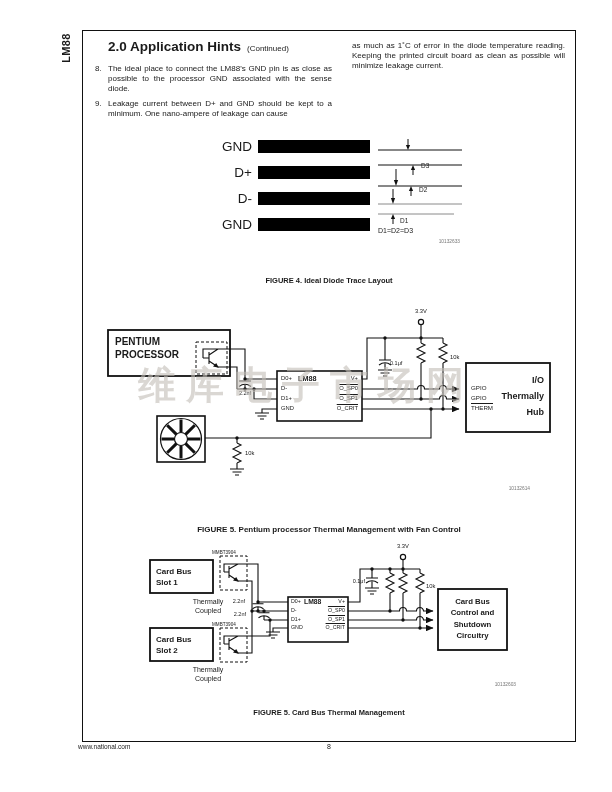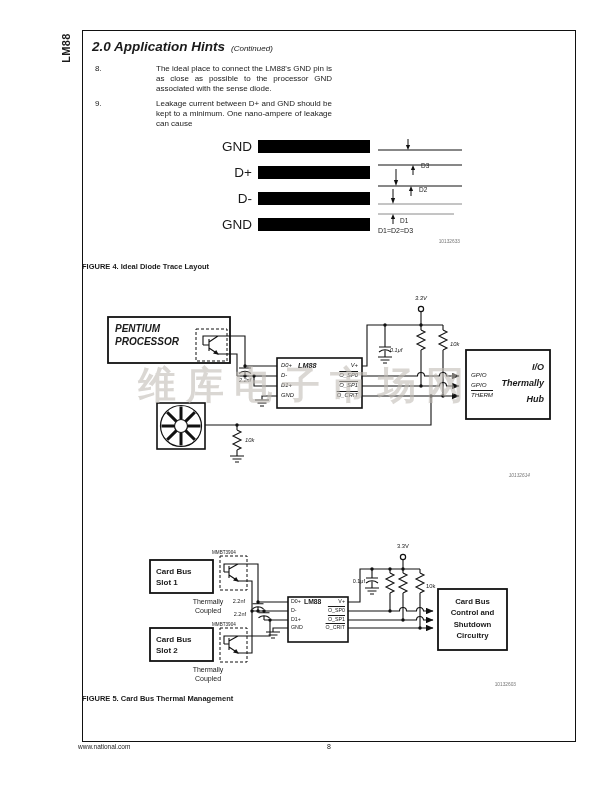--- a/index.html
+++ b/index.html
@@ -6,30 +6,30 @@
   .page{position:relative;width:612px;height:792px;background:#fff;
         font-family:"Liberation Sans",sans-serif;color:#1a1a1a;overflow:hidden;}
   .mainbox{position:absolute;left:82px;top:30px;width:492px;height:710px;border:1.5px solid #111;}
   .lab{position:absolute;line-height:1;white-space:nowrap;color:#1a1a1a;}
   .pre{white-space:pre-line;}
   .ovl{text-decoration:overline;}
   .right{text-align:right;}
   .center{text-align:center;}
   .vlabel{position:absolute;left:44px;top:26px;width:44px;height:44px;display:flex;align-items:center;justify-content:center;}
   .vlabel span{transform:rotate(-90deg);font-size:11px;font-weight:bold;letter-spacing:.4px;}
-  .h2head{position:absolute;left:92px;top:37px;font-style:italic;}
+  .h2head{position:absolute;left:108px;top:37px;}
   .h2head .big{font-size:13.5px;font-weight:bold;}
   .h2head .small{font-size:8px;margin-left:6px;}
   .h3head{position:absolute;left:92px;top:276px;font-size:12px;font-weight:bold;}
   .colL{position:absolute;left:95px;top:64px;width:237px;}
   .hint{display:flex;margin-bottom:6px;font-size:8px;line-height:9.8px;}
   .hint .num{width:13px;flex:none;}
-  .hint .txt{width:224px;text-align:justify;margin-left:48px;}
+  .hint .txt{width:224px;text-align:justify;}
   .colR{position:absolute;left:352px;top:41px;width:213px;font-size:8px;line-height:9.8px;text-align:justify;}
-  .caption{position:absolute;left:82px;width:494px;font-weight:bold;}
+  .caption{position:absolute;left:82px;width:494px;text-align:center;font-weight:bold;margin-top:14px;}
   .fig{position:absolute;left:82px;padding-left:36px;}
   .fig svg{position:absolute;left:0;top:0;}
   .code{color:#777;}
   .wm{position:absolute;left:138px;top:360px;font-size:38px;letter-spacing:10px;
       color:rgba(193,188,181,.6);z-index:30;pointer-events:none;font-weight:bold;text-align:center;}
   .footer-site{position:absolute;left:78px;top:743px;font-size:6.5px;}
   .footer-page{position:absolute;left:82px;top:743px;width:494px;text-align:center;font-size:7px;}
 </style>
 </head>
 <body>
@@ -50,20 +50,21 @@
     <div class="hint">
       <span class="num">8.</span>
       <span class="txt">The ideal place to connect the LM88's GND pin is as close as possible to the processor GND associated with the sense diode.</span>
     </div>
     <div class="hint">
       <span class="num">9.</span>
       <span class="txt">Leakage current between D+ and GND should be kept to a minimum. One nano-ampere of leakage can cause</span>
     </div>
   </div>
 
+  <div class="colR">as much as 1˚C of error in the diode temperature reading. Keeping the printed circuit board as clean as possible will minimize leakage current.</div>
 
   <div class="fig" style="top:130px;width:494px;height:125px;">
     <svg width="494" height="125" viewBox="0 0 494 125">
       <g fill="#000" stroke="none">
         <rect x="176" y="10" width="112" height="13"></rect>
         <rect x="176" y="36" width="112" height="13"></rect>
         <rect x="176" y="62" width="112" height="13"></rect>
         <rect x="176" y="88" width="112" height="13"></rect>
       </g>
       <g stroke="#111" stroke-width="1" fill="none">
@@ -86,21 +87,21 @@
     <span class="lab right" style="left:118px;top:87.5px;width:52px;font-size:13.5px;font-weight:500;">GND</span>
     <span class="lab" style="left:339px;top:33px;font-size:6.5px;">D3</span>
     <span class="lab" style="left:337px;top:57px;font-size:6.5px;">D2</span>
     <span class="lab" style="left:318px;top:88px;font-size:6.5px;">D1</span>
     <span class="lab" style="left:296px;top:97px;font-size:7px;">D1=D2=D3</span>
     <span class="lab right code" style="left:318px;top:110px;width:60px;font-size:4.8px;">10132633</span>
   </div>
   <div class="caption" style="top:262px;font-size:7.5px;">FIGURE 4. Ideal Diode Trace Layout</div>
 
 
-  <div class="fig" style="top:292px;width:494px;height:200px;font-style:italic;">
+  <div class="fig" style="top:305px;width:494px;height:200px;">
     <svg width="494" height="200" viewBox="0 0 494 200">
       <defs>
         <marker id="arr5" markerWidth="7" markerHeight="6" refX="6.5" refY="3" orient="auto">
           <path d="M0 0 L7 3 L0 6 Z" fill="#111"></path>
         </marker>
       </defs>
       <g stroke="#111" stroke-width="1.1" fill="none">
         <rect x="26" y="25" width="122" height="46" stroke-width="1.8"></rect>
         <rect x="114" y="37" width="31" height="32" stroke-dasharray="3,2" stroke-width="1"></rect>
         <g>
@@ -172,20 +173,21 @@
     <span class="lab" style="left:368px;top:50px;font-size:5.8px;">10k</span>
     <span class="lab" style="left:163px;top:146px;font-size:5.8px;">10k</span>
     <span class="lab" style="left:389px;top:80.2px;font-size:6.2px;">GPIO</span>
     <span class="lab" style="left:389px;top:90.2px;font-size:6.2px;">GPIO</span>
     <span class="lab ovl" style="left:389px;top:100.2px;font-size:6.2px;">THERM</span>
     <span class="lab pre right" style="left:388px;top:68px;width:74px;font-size:9px;font-weight:bold;line-height:1.75;">I/O
 Thermally
 Hub</span>
     <span class="lab right code" style="left:390px;top:182px;width:58px;font-size:4.8px;">10132614</span>
   </div>
+  <div class="caption" style="top:511px;font-size:8px;">FIGURE 5. Pentium processor Thermal Management with Fan Control</div>
 
   <div class="fig" style="top:540px;width:494px;height:160px;">
     <svg width="494" height="160" viewBox="0 0 494 160">
       <defs>
         <marker id="arr6" markerWidth="7" markerHeight="6" refX="6.5" refY="3" orient="auto">
           <path d="M0 0 L7 3 L0 6 Z" fill="#111"></path>
         </marker>
       </defs>
       <g stroke="#111" stroke-width="1.1" fill="none">
         <rect x="68" y="20" width="63" height="33" stroke-width="1.8"></rect>

